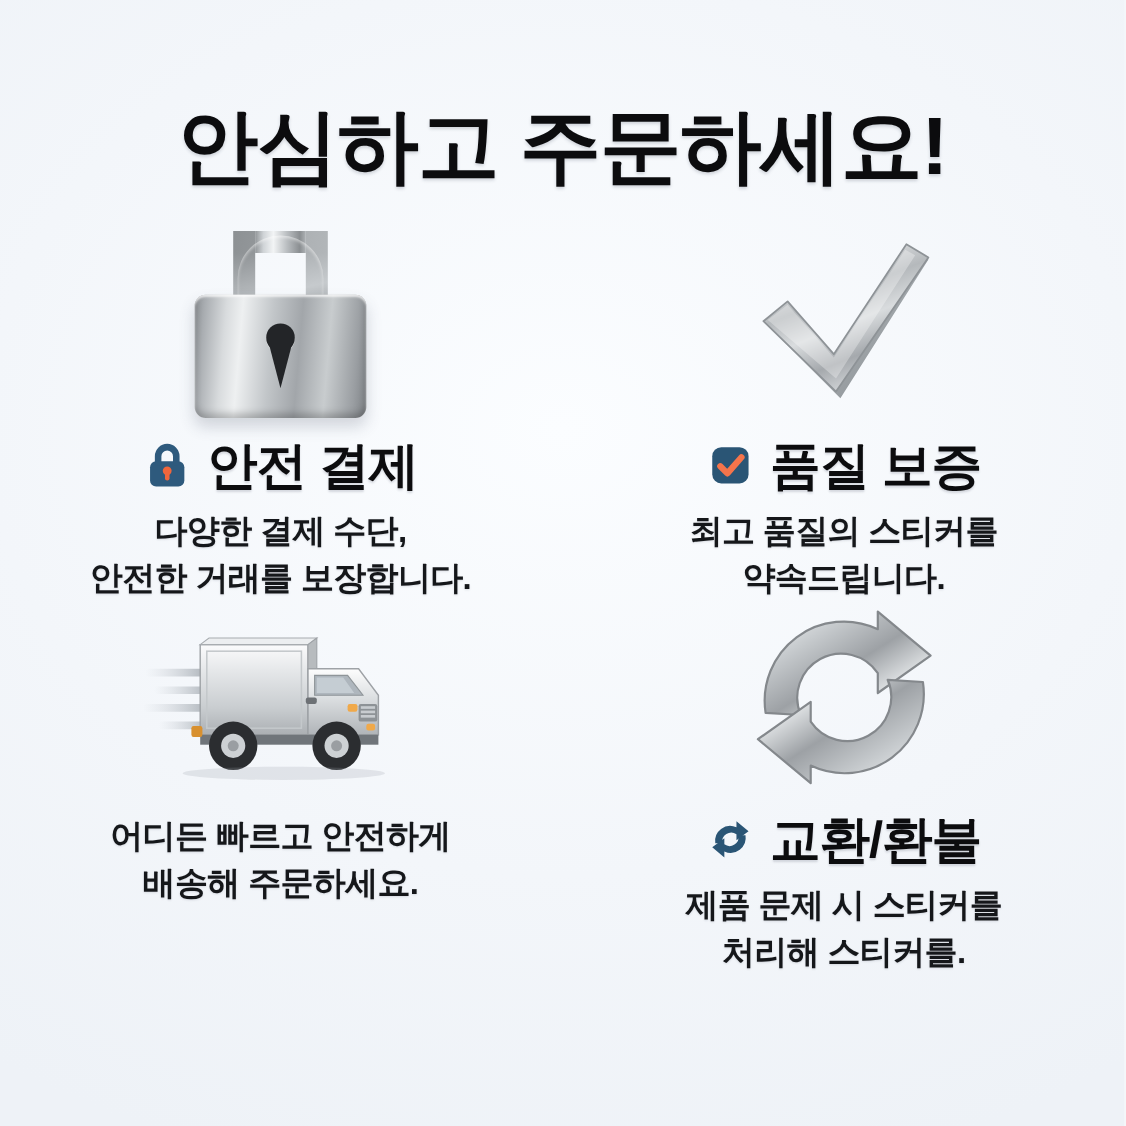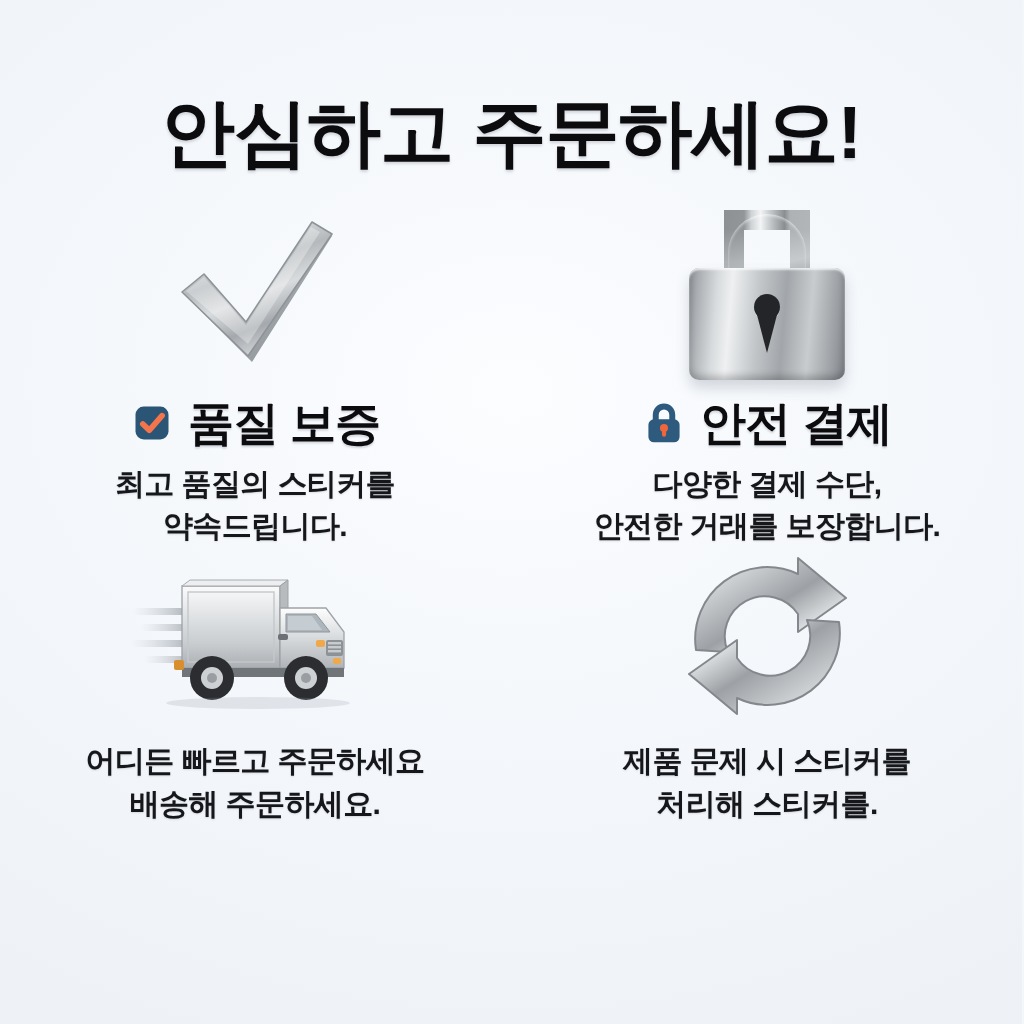--- a/index.html
+++ b/index.html
@@ -168,20 +168,44 @@
 <body>
 
 <div class="poster">
 
   <div class="title">안심하고 주문하세요!</div>
 
   <div class="grid">
 
     <div class="cell">
       <div class="art">
+        <div class="lock-art">
+          <div class="lock-shackle"></div>
+          <div class="lock-body">
+            <div class="lock-keyhole"></div>
+          </div>
+        </div>
+      </div>
+      <div class="head">
+        <svg class="badge" viewBox="0 0 48 48">
+          <rect x="7" y="20" width="34" height="25" rx="6" fill="#2e5a7d"></rect>
+          <path d="M15 21 v-6 a9 9 0 0 1 18 0 v6" fill="none" stroke="#2e5a7d" stroke-width="6.5" stroke-linecap="round"></path>
+          <circle cx="24" cy="29.5" r="4.4" fill="#f0663c"></circle>
+          <rect x="21.8" y="30" width="4.5" height="9" rx="2.2" fill="#f0663c"></rect>
+        </svg>
+        <div class="head-text">안전 결제</div>
+      </div>
+      <div class="desc">
+        <span>다양한 결제 수단,</span>
+        <span>안전한 거래를 보장합니다.</span>
+      </div>
+    </div>
+
+    <div class="cell">
+      <div class="art">
         <svg class="check-art" viewBox="0 0 190 160">
           <defs>
             <linearGradient id="chkFace" x1="0" y1="0" x2="0.45" y2="1">
               <stop offset="0%" stop-color="#fdfdfd"></stop>
               <stop offset="22%" stop-color="#e3e5e7"></stop>
               <stop offset="46%" stop-color="#b5b9bc"></stop>
               <stop offset="64%" stop-color="#d9dcde"></stop>
               <stop offset="84%" stop-color="#a5a9ad"></stop>
               <stop offset="100%" stop-color="#cfd2d5"></stop>
             </linearGradient>
@@ -204,44 +228,20 @@
         <div class="head-text">품질 보증</div>
       </div>
       <div class="desc">
         <span>최고 품질의 스티커를</span>
         <span>약속드립니다.</span>
       </div>
     </div>
 
     <div class="cell">
       <div class="art">
-        <div class="lock-art">
-          <div class="lock-shackle"></div>
-          <div class="lock-body">
-            <div class="lock-keyhole"></div>
-          </div>
-        </div>
-      </div>
-      <div class="head">
-        <svg class="badge" viewBox="0 0 48 48">
-          <rect x="7" y="20" width="34" height="25" rx="6" fill="#2e5a7d"></rect>
-          <path d="M15 21 v-6 a9 9 0 0 1 18 0 v6" fill="none" stroke="#2e5a7d" stroke-width="6.5" stroke-linecap="round"></path>
-          <circle cx="24" cy="29.5" r="4.4" fill="#f0663c"></circle>
-          <rect x="21.8" y="30" width="4.5" height="9" rx="2.2" fill="#f0663c"></rect>
-        </svg>
-        <div class="head-text">안전 결제</div>
-      </div>
-      <div class="desc">
-        <span>다양한 결제 수단,</span>
-        <span>안전한 거래를 보장합니다.</span>
-      </div>
-    </div>
-
-    <div class="cell">
-      <div class="art">
         <svg class="truck-art" viewBox="0 0 250 160">
           <defs>
             <linearGradient id="boxG" x1="0" y1="0" x2="0" y2="1">
               <stop offset="0%" stop-color="#fbfbfc"></stop>
               <stop offset="28%" stop-color="#e6e8ea"></stop>
               <stop offset="70%" stop-color="#c9cdd0"></stop>
               <stop offset="100%" stop-color="#abafb3"></stop>
             </linearGradient>
             <linearGradient id="cabG" x1="0" y1="0" x2="0" y2="1">
               <stop offset="0%" stop-color="#fdfdfd"></stop>
@@ -283,21 +283,21 @@
           <circle cx="82" cy="122" r="11" fill="#cdd1d4"></circle>
           <circle cx="82" cy="122" r="5" fill="#9a9ea2"></circle>
           <circle cx="176" cy="122" r="22" fill="#2b2d30"></circle>
           <circle cx="176" cy="122" r="11" fill="#cdd1d4"></circle>
           <circle cx="176" cy="122" r="5" fill="#9a9ea2"></circle>
 
           <ellipse cx="128" cy="147" rx="92" ry="6" fill="#9aa1a8" opacity="0.22"></ellipse>
         </svg>
       </div>
       <div class="desc">
-        <span>어디든 빠르고 주문하세요</span>
+        <span>어디든 빠르고 안전하게</span>
         <span>배송해 주문하세요.</span>
       </div>
     </div>
 
     <div class="cell">
       <div class="art">
         <svg class="refresh-art" viewBox="0 0 175 168">
           <defs>
             <linearGradient id="arrTop" x1="0" y1="0" x2="1" y2="1">
               <stop offset="0%" stop-color="#f6f7f8"></stop>
@@ -319,20 +319,27 @@
                    A 72 72 0 0 1 118 22
                    L118 6 L166 46 L118 80 L118 62
                    A 40 40 0 0 0 48 100 Z" fill="url(#arrTop)" stroke="#84888c" stroke-width="2" stroke-linejoin="round"></path>
 
           <path d="M159 70
                    A 72 72 0 0 1 57 146
                    L57 162 L9 122 L57 88 L57 106
                    A 40 40 0 0 0 127 68 Z" fill="url(#arrBot)" stroke="#84888c" stroke-width="2" stroke-linejoin="round"></path>
         </svg>
       </div>
+      <div class="head">
+        <svg class="badge" viewBox="0 0 48 48">
+          <path d="M9 28 A15 15 0 0 1 30 12 L30 6 L42 16 L30 25 L30 19 A9 9 0 0 0 16 28 Z" fill="#2a5575"></path>
+          <path d="M39 20 A15 15 0 0 1 18 36 L18 42 L6 32 L18 23 L18 29 A9 9 0 0 0 32 20 Z" fill="#2a5575"></path>
+        </svg>
+        <div class="head-text">교환/환불</div>
+      </div>
       <div class="desc">
         <span>제품 문제 시 스티커를</span>
         <span>처리해 스티커를.</span>
       </div>
     </div>
 
   </div>
 </div>
 
 </body></html>

